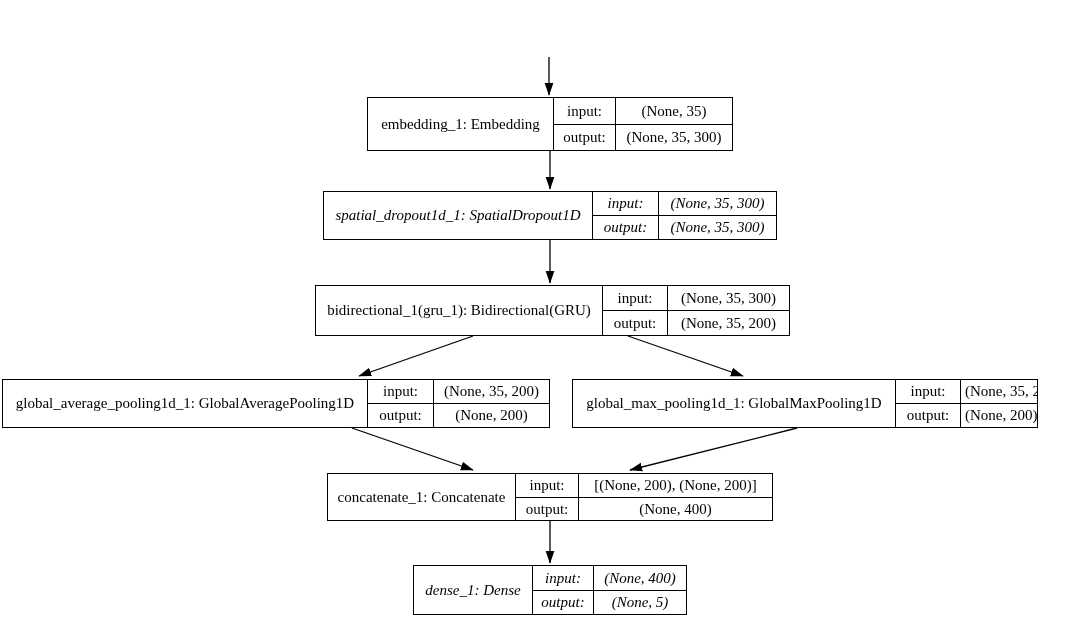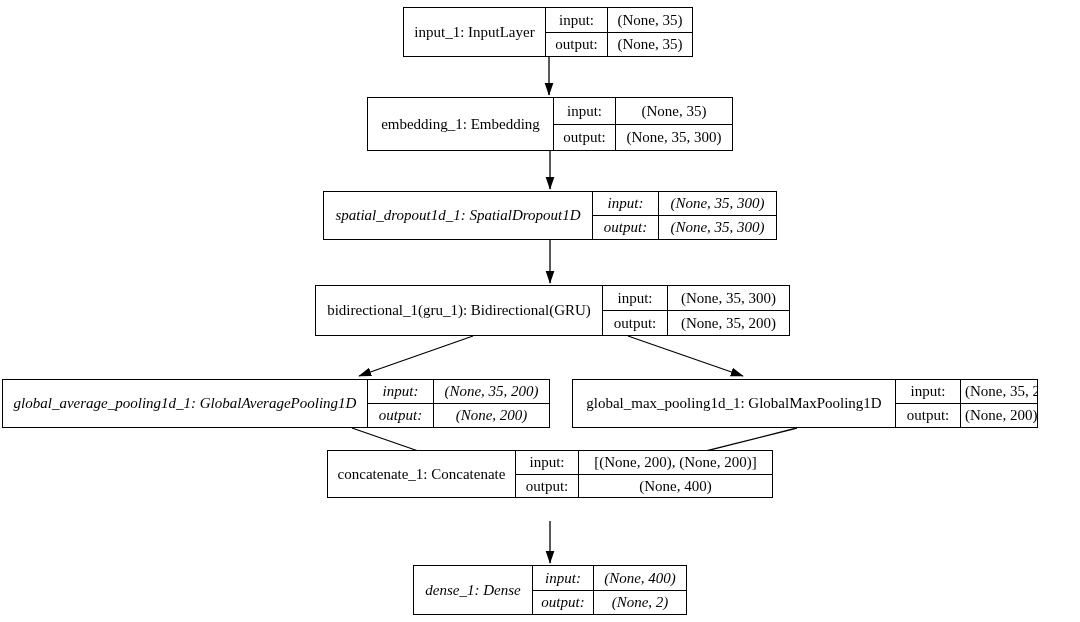--- a/index.html
+++ b/index.html
@@ -49,38 +49,20 @@
     <line x1="549" y1="57" x2="549" y2="95" marker-end="url(#arrow)"></line>
     <line x1="550" y1="151" x2="550" y2="189" marker-end="url(#arrow)"></line>
     <line x1="550" y1="240" x2="550" y2="283" marker-end="url(#arrow)"></line>
     <line x1="473" y1="336" x2="359" y2="376" marker-end="url(#arrow)"></line>
     <line x1="628" y1="336" x2="743" y2="376" marker-end="url(#arrow)"></line>
     <line x1="352" y1="428" x2="473" y2="470" marker-end="url(#arrow)"></line>
     <line x1="797" y1="428" x2="630" y2="470" marker-end="url(#arrow)"></line>
     <line x1="550" y1="521" x2="550" y2="563" marker-end="url(#arrow)"></line>
   </svg>
 
-  <table class="node" style="left:403px; top:7px; width:290px; height:50px;">
-    <colgroup>
-        <col style="width:142px">
-        <col style="width:62px">
-        <col>
-      </colgroup>
-    <tbody>
-        <tr>
-      <td rowspan="2">input_1: InputLayer</td>
-      <td>input:</td>
-      <td>(None, 35)</td>
-    </tr>
-    <tr>
-      <td>output:</td>
-      <td>(None, 35)</td>
-    </tr>
-  </tbody>
-    </table>
 
   <table class="node" style="left:367px; top:97px; width:366px; height:54px;">
     <colgroup>
         <col style="width:186px">
         <col style="width:62px">
         <col>
       </colgroup>
     <tbody>
         <tr>
       <td rowspan="2">embedding_1: Embedding</td>
@@ -125,21 +107,21 @@
       <td>input:</td>
       <td>(None, 35, 300)</td>
     </tr>
     <tr>
       <td>output:</td>
       <td>(None, 35, 200)</td>
     </tr>
   </tbody>
     </table>
 
-  <table class="node" style="left:2px; top:379px; width:548px; height:49px;font-style:italic;">
+  <table class="node" style="left:2px; top:379px; width:548px; height:49px;">
     <colgroup>
         <col style="width:365px">
         <col style="width:66px">
         <col>
       </colgroup>
     <tbody>
         <tr>
       <td rowspan="2">global_average_pooling1d_1: GlobalAveragePooling1D</td>
       <td>input:</td>
       <td>(None, 35, 200)</td>
@@ -163,21 +145,21 @@
       <td>input:</td>
       <td>(None, 35, 200)</td>
     </tr>
     <tr>
       <td>output:</td>
       <td>(None, 200)</td>
     </tr>
   </tbody>
     </table>
 
-  <table class="node" style="left:327px; top:450px; width:446px; height:48px;">
+  <table class="node" style="left:327px; top:473px; width:446px; height:48px;">
     <colgroup>
         <col style="width:188px">
         <col style="width:63px">
         <col>
       </colgroup>
     <tbody>
         <tr>
       <td rowspan="2">concatenate_1: Concatenate</td>
       <td>input:</td>
       <td>[(None, 200), (None, 200)]</td>
@@ -196,18 +178,18 @@
         <col>
       </colgroup>
     <tbody>
         <tr>
       <td rowspan="2">dense_1: Dense</td>
       <td>input:</td>
       <td>(None, 400)</td>
     </tr>
     <tr>
       <td>output:</td>
-      <td>(None, 2)</td>
+      <td>(None, 5)</td>
     </tr>
   </tbody>
     </table>
 
 </div>
 
 </body></html>

